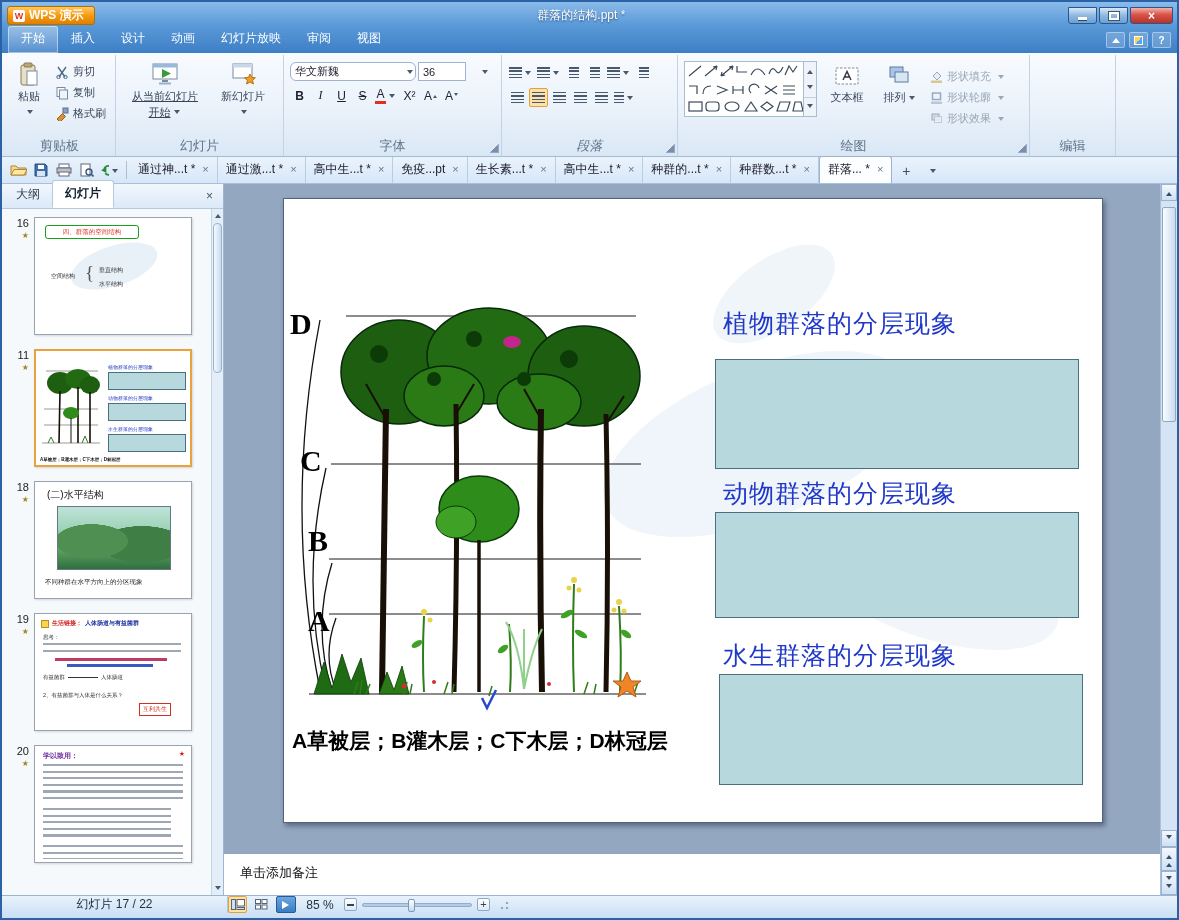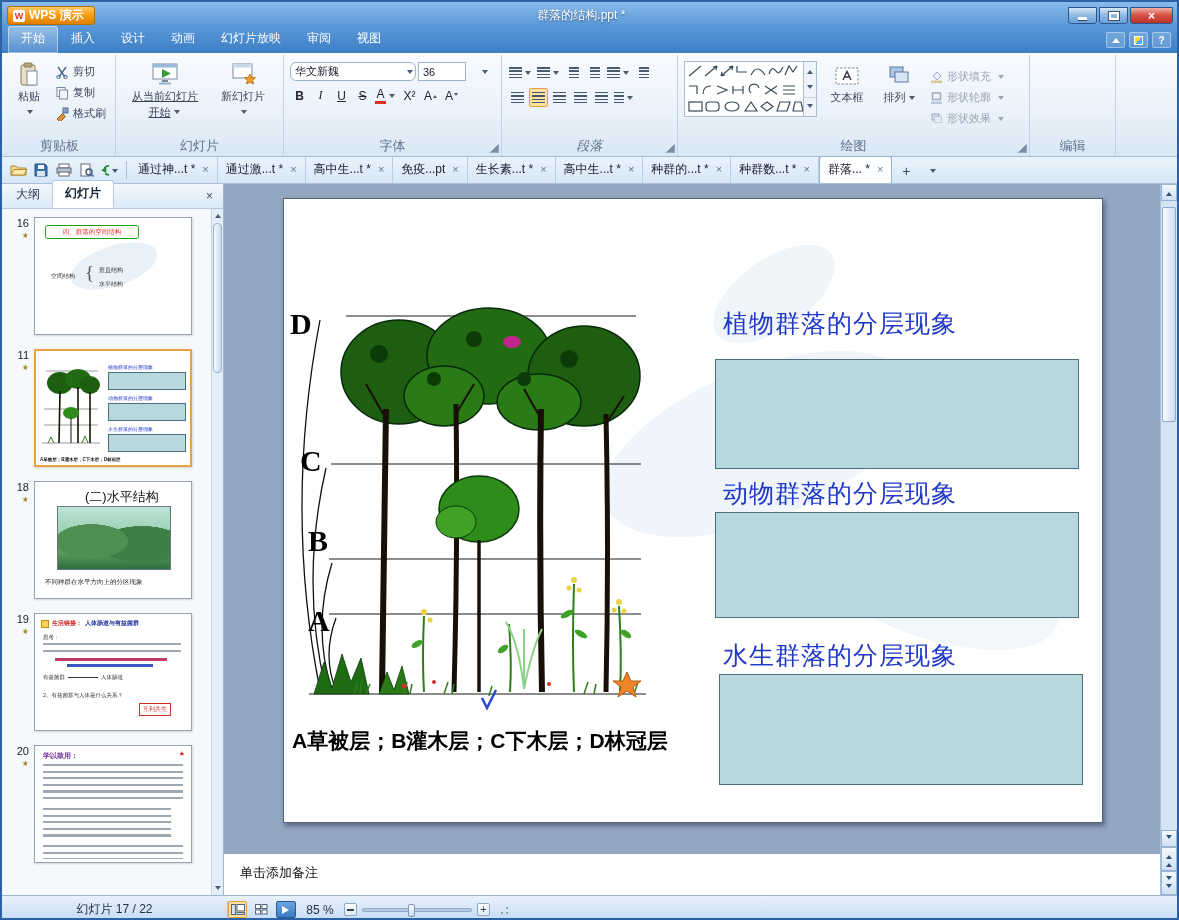--- a/index.html
+++ b/index.html
@@ -107,21 +107,21 @@
 
 .vscroll { width:17px; background:#d5e4f4; border-left:1px solid #a9c0d8; display:flex; flex-direction:column; }
 .vs-btn { height:17px; display:flex; align-items:center; justify-content:center; background:linear-gradient(#f2f8fe,#cfe0f2); border:1px solid #9ab4d0; }
 .vs-track { flex:1; position:relative; }
 .vs-thumb { position:absolute; left:1px; right:1px; top:6px; height:215px; background:linear-gradient(90deg,#fbfdff,#cadcf0); border:1px solid #8fa8c4; border-radius:2px; }
 .nav-btn { height:24px; display:flex; flex-direction:column; align-items:center; justify-content:center; gap:1px; background:linear-gradient(#f2f8fe,#cfe0f2); border:1px solid #9ab4d0; }
 .tri-up-s { width:0;height:0;border:3.5px solid transparent;border-bottom:4.5px solid #35506e; }
 .tri-dn-s { width:0;height:0;border:3.5px solid transparent;border-top:4.5px solid #35506e; }
 
 
-.statusbar { height:23px; background:linear-gradient(#e8f2fc,#c9def5); border-top:1px solid #9ab5d2; display:flex; align-items:flex-end; font-size:12px; color:#234; }
+.statusbar { height:23px; background:linear-gradient(#e8f2fc,#c9def5); border-top:1px solid #9ab5d2; display:flex; align-items:flex-start; font-size:12px; color:#234; }
 .sb-left { width:226px; text-align:center; border-right:1px solid #b0c6dd; }
 .sb-center { flex:1; text-align:center; }
 .sb-right { display:flex; align-items:center; gap:5px; padding-right:4px; }
 .view-btn { width:19px; height:17px; display:flex; align-items:center; justify-content:center; border:1px solid transparent; border-radius:2px; }
 .view-btn.on { background:#ffe0a6; border-color:#e0a23c; }
 .play-btn { width:20px; height:17px; background:linear-gradient(#6aa6e0,#3a7cc4); border:1px solid #2a5a94; border-radius:2px; display:flex; align-items:center; justify-content:center; }
 .play-tri { width:0; height:0; border:4px solid transparent; border-left:7px solid #fff; margin-left:3px; }
 .zoom-label { min-width:38px; text-align:center; }
 .zbtn { width:13px; height:13px; border:1px solid #8fa8c4; border-radius:2px; background:linear-gradient(#fff,#dce9f6); display:flex; align-items:center; justify-content:center; font-size:11px; color:#345; line-height:1; }
 .zoom-track { width:110px; height:4px; background:#b4cbe4; border:1px solid #93accc; border-radius:2px; position:relative; }
@@ -590,21 +590,21 @@
             <div class="t-abs" style="left:4px;top:106px;font-size:4.5px;color:#111;font-weight:bold;">A草被层；B灌木层；C下木层；D林冠层</div>
           </div>
         </div>
 
         <div class="thumb-row">
           <div class="thumb-num">
               <span>18</span>
               <span class="anim-star">★</span>
             </div>
           <div class="thumb">
-            <div class="t-abs" style="left:12px;top:6px;font-size:13px;color:#111;margin-left:38px;">(二)水平结构</div>
+            <div class="t-abs" style="left:12px;top:6px;font-size:10px;color:#111;">(二)水平结构</div>
             <div class="t-abs" style="left:22px;top:24px;width:114px;height:64px;border:1px solid #678;background:
               radial-gradient(60px 28px at 30% 55%, #4f8f52 60%, transparent 61%),
               radial-gradient(70px 30px at 75% 60%, #3f7f46 60%, transparent 61%),
               linear-gradient(#bfe3d8 0%, #9fd3b8 35%, #5d9f5f 70%, #2f6f3f 100%);"></div>
             <div class="t-abs" style="left:10px;top:96px;font-size:6.5px;color:#222;">不同种群在水平方向上的分区现象</div>
           </div>
         </div>
 
         <div class="thumb-row">
           <div class="thumb-num">

